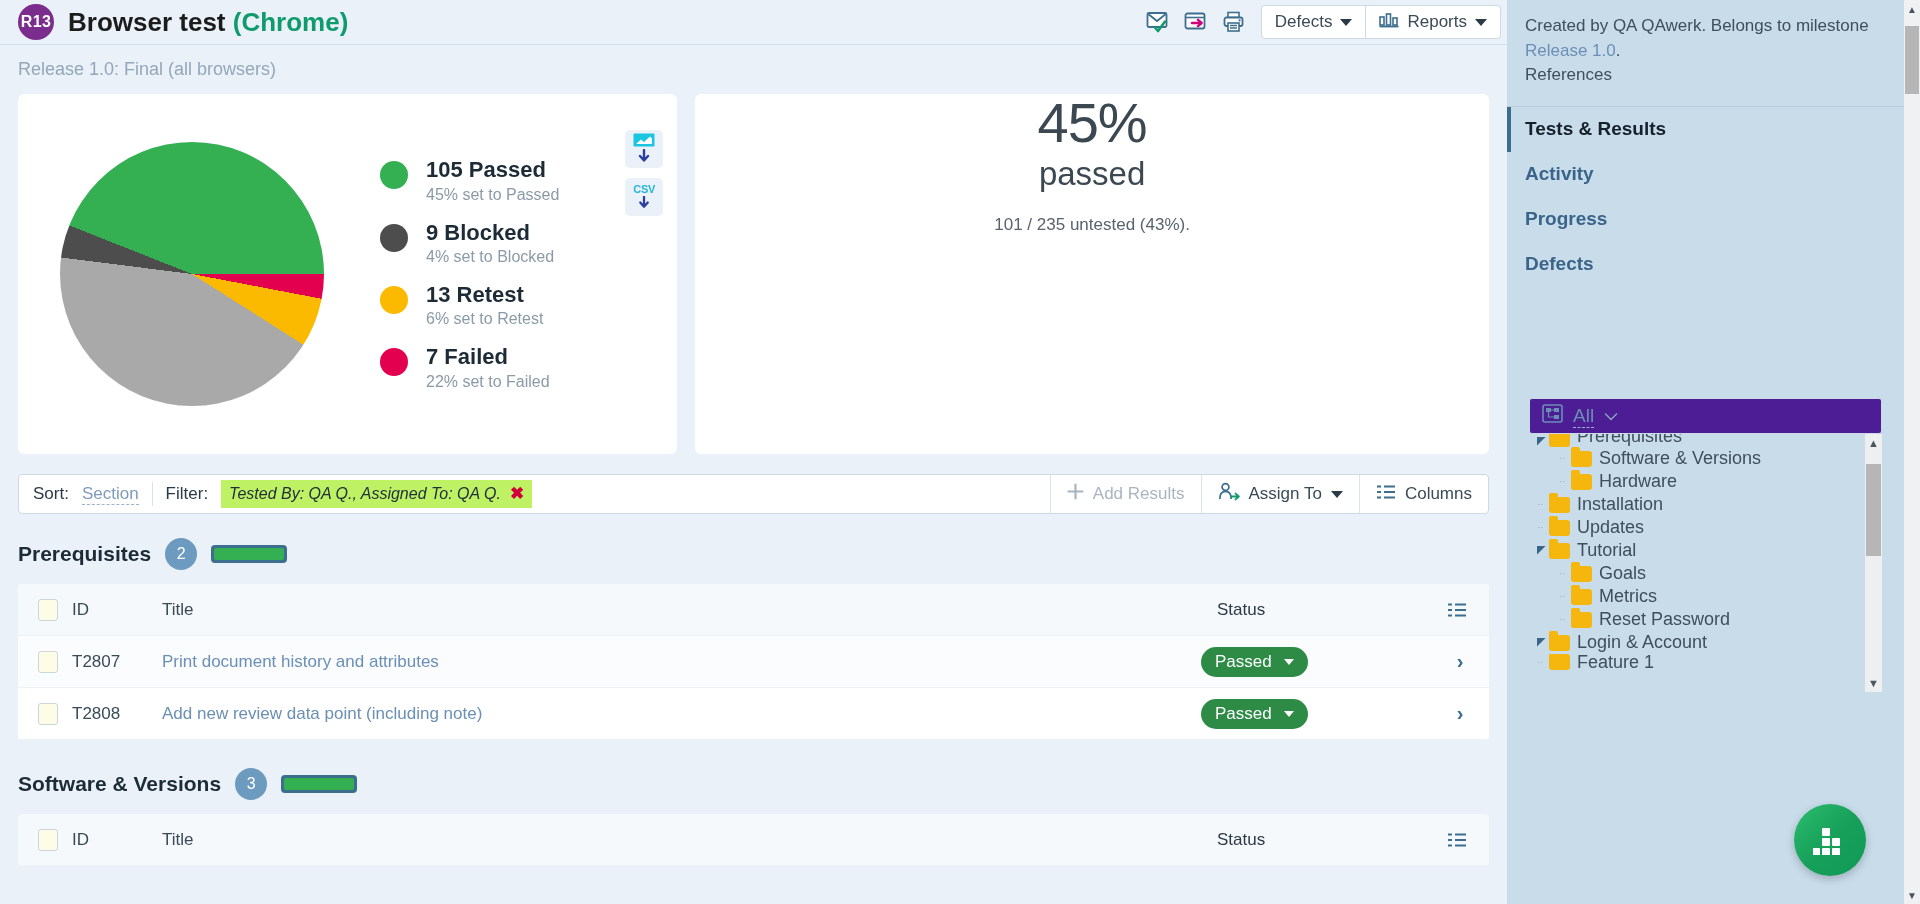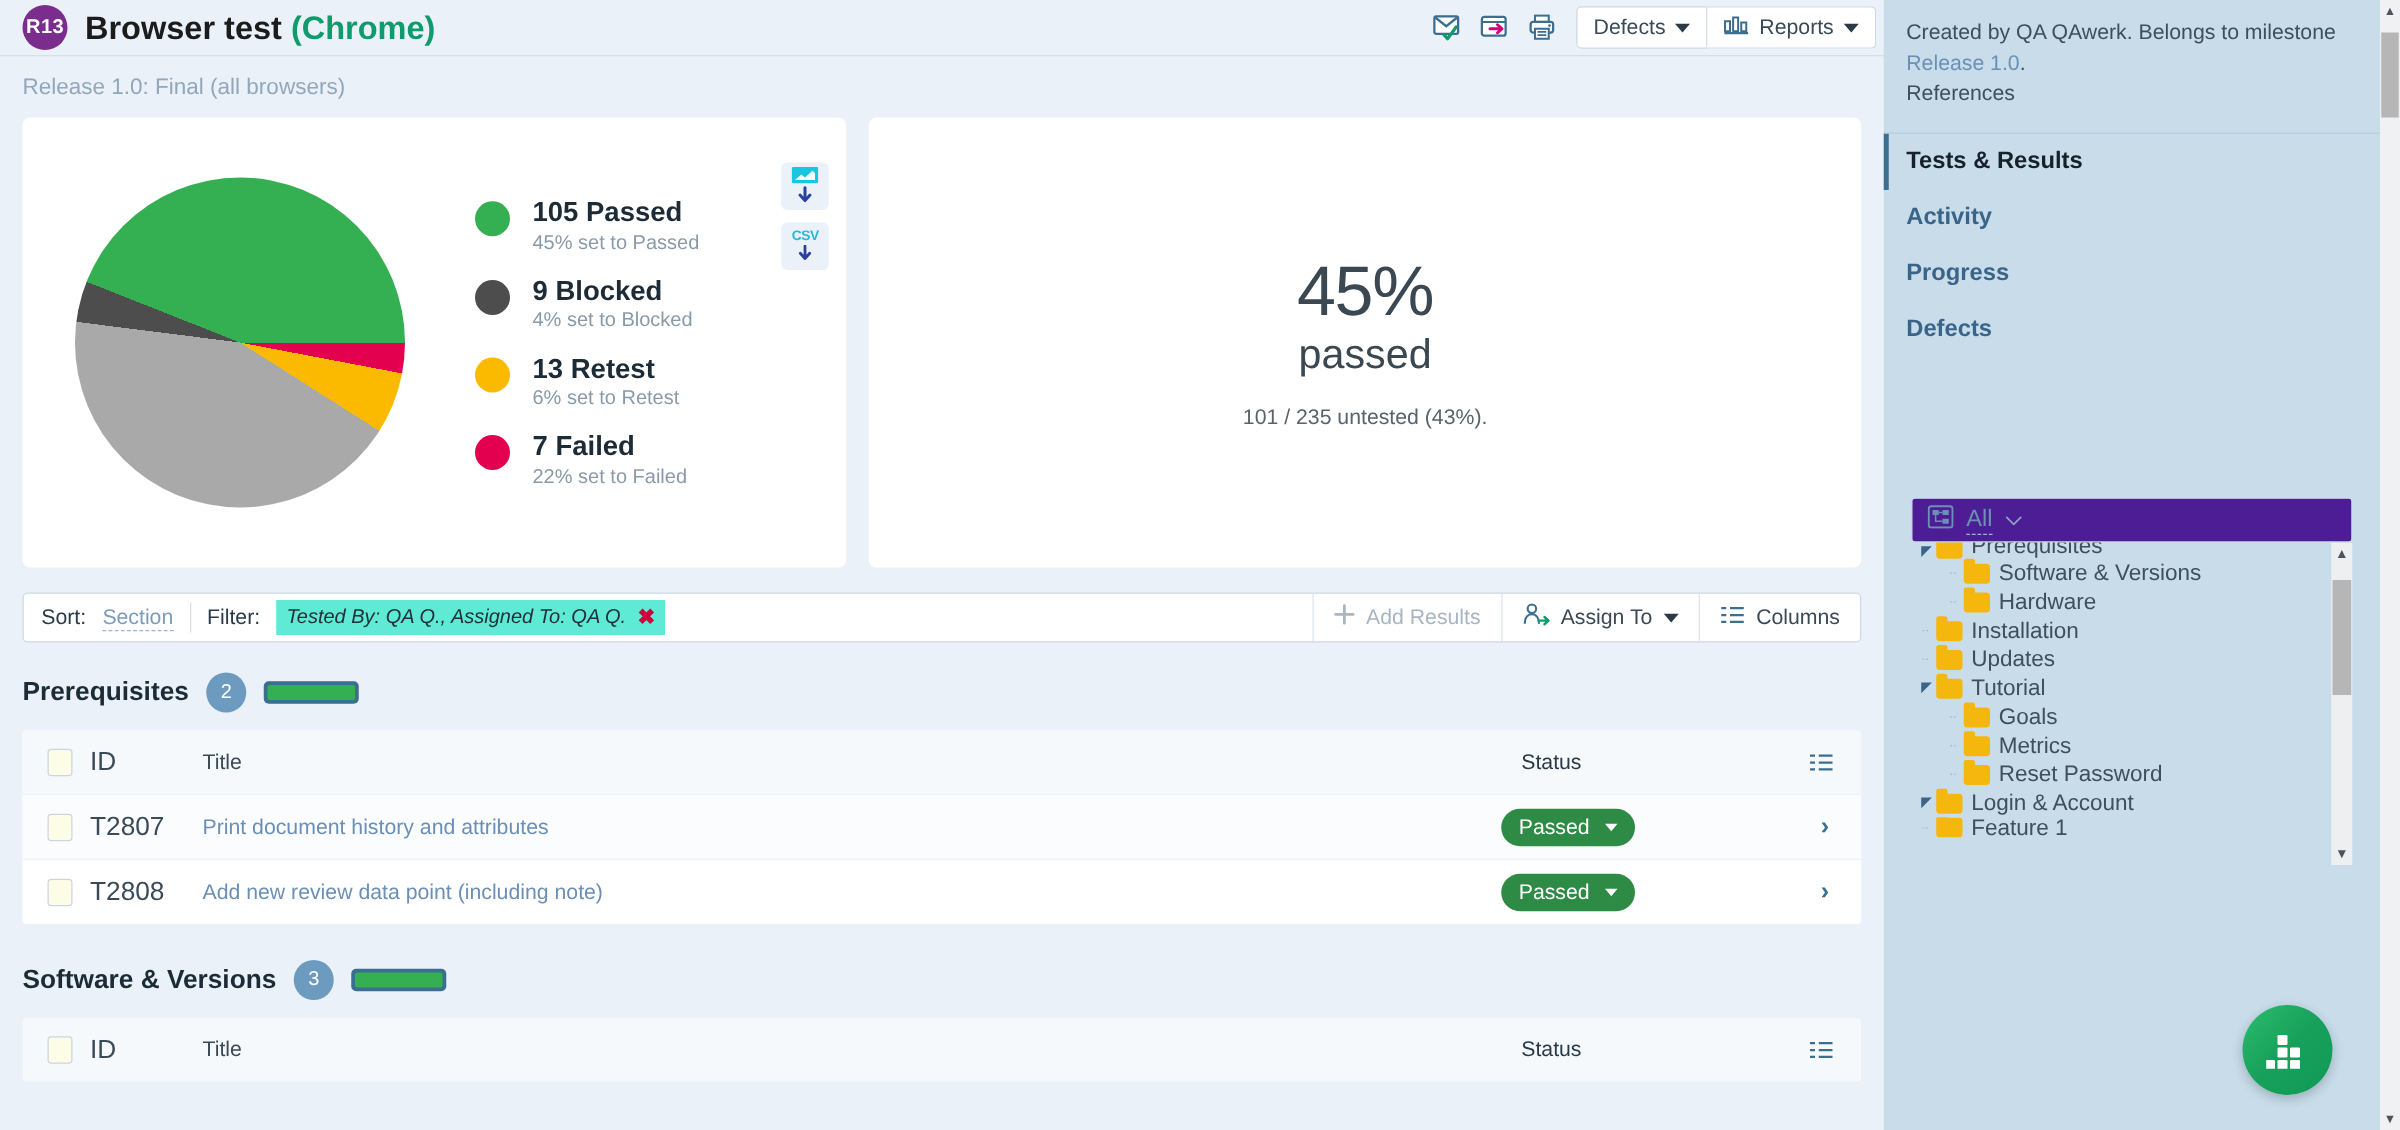--- a/index.html
+++ b/index.html
@@ -50,21 +50,21 @@
   .caret { width: 0; height: 0; border-left: 6px solid transparent; border-right: 6px solid transparent; border-top: 7px solid #2b3a47; }
 
   .breadcrumb {
     padding: 14px 0 14px 18px; font-size: 18px; color: #93a7bb;
   }
 
   
   .cards { display: flex; gap: 18px; padding: 0 18px; }
   .card { background: #fff; border-radius: 6px; height: 360px; position: relative; }
   .card-pie { width: 710px; display: flex; align-items: center; }
-  .card-pct { width: 855px; display: flex; align-items: center; justify-content: center; }
+  .card-pct { width: 855px; display: flex; align-items: flex-start; justify-content: center; }
 
   .pie {
     width: 264px; height: 264px; border-radius: 50%; margin-left: 42px; flex: 0 0 auto;
   }
   .legend { margin-left: 56px; }
   .legend-row { display: flex; align-items: flex-start; margin-bottom: 16px; }
   .legend-row:last-child { margin-bottom: 0; }
   .dot { width: 28px; height: 28px; border-radius: 50%; flex: 0 0 auto; margin-top: 4px; }
   .legend-text { margin-left: 18px; }
   .legend-main { font-size: 22px; font-weight: bold; color: #1c2b36; line-height: 1.15; }
@@ -85,21 +85,21 @@
 
   
   .filterbar {
     margin: 20px 18px 0 18px; height: 40px;
     display: flex; background: #fff; border: 1px solid #cdd9e5; border-radius: 4px;
   }
   .fb-left { flex: 1 1 auto; display: flex; align-items: center; padding: 0 14px; gap: 13px; font-size: 17px; }
   .sortlink { color: #7e9bbb; border-bottom: 1px dashed #9ab4cf; cursor: pointer; }
   .fb-div { width: 1px; height: 24px; background: #d7e2ec; }
   .chip {
-    background: #5eead4; color: #22303b; font-style: italic; font-size: 16px;
+    background: #bef264; color: #22303b; font-style: italic; font-size: 16px;
     padding: 3px 8px 4px 8px; display: flex; align-items: center; gap: 9px; cursor: pointer;
   }
   .chip-x { color: #d1003c; font-weight: bold; font-style: normal; font-size: 17px; }
   .fb-btn {
     display: flex; align-items: center; gap: 9px; padding: 0 16px;
     border-left: 1px solid #dbe5ee; font-size: 17px; color: #3a4a57; cursor: pointer; white-space: nowrap;
   }
   .fb-btn.disabled { color: #a9b5c0; }
 
   
@@ -113,21 +113,21 @@
   .sec-bar > i { display: block; height: 100%; width: 100%; background: #34b052; border-radius: 2px; }
 
   .table { margin: 0 18px; background: #fff; border-radius: 4px; overflow: hidden; }
   .tr { display: flex; align-items: center; height: 52px; border-bottom: 1px solid #eef2f6; }
   .tr.head { background: #f6f9fc; height: 52px; }
   .tr.alt { background: #fafcfe; }
   .cb {
     width: 20px; height: 22px; border: 1px solid #ccd6e0; border-radius: 3px; background: #fdfce7;
     margin: 0 14px 0 20px; flex: 0 0 auto; cursor: pointer;
   }
-  .c-id { width: 90px; font-size: 21px; color: #3a4a57; }
+  .c-id { width: 90px; font-size: 17px; color: #3a4a57; }
   .c-title { flex: 1 1 auto; font-size: 17px; color: #6b8fb5; cursor: pointer; }
   .tr.head .c-title, .tr.head .c-id { color: #3a4a57; }
   .c-status { width: 230px; display: flex; align-items: center; }
   .badge {
     background: #2d8b46; color: #fff; border-radius: 16px; height: 30px;
     display: inline-flex; align-items: center; gap: 12px; padding: 0 14px;
     font-size: 17px; cursor: pointer;
   }
   .badge .caret { border-top-color: #fff; border-left-width: 5px; border-right-width: 5px; border-top-width: 6px; }
   .c-arrow { width: 58px; display: flex; align-items: center; justify-content: center; color: #3c6e8f; font-size: 20px; font-weight: bold; cursor: pointer; }

